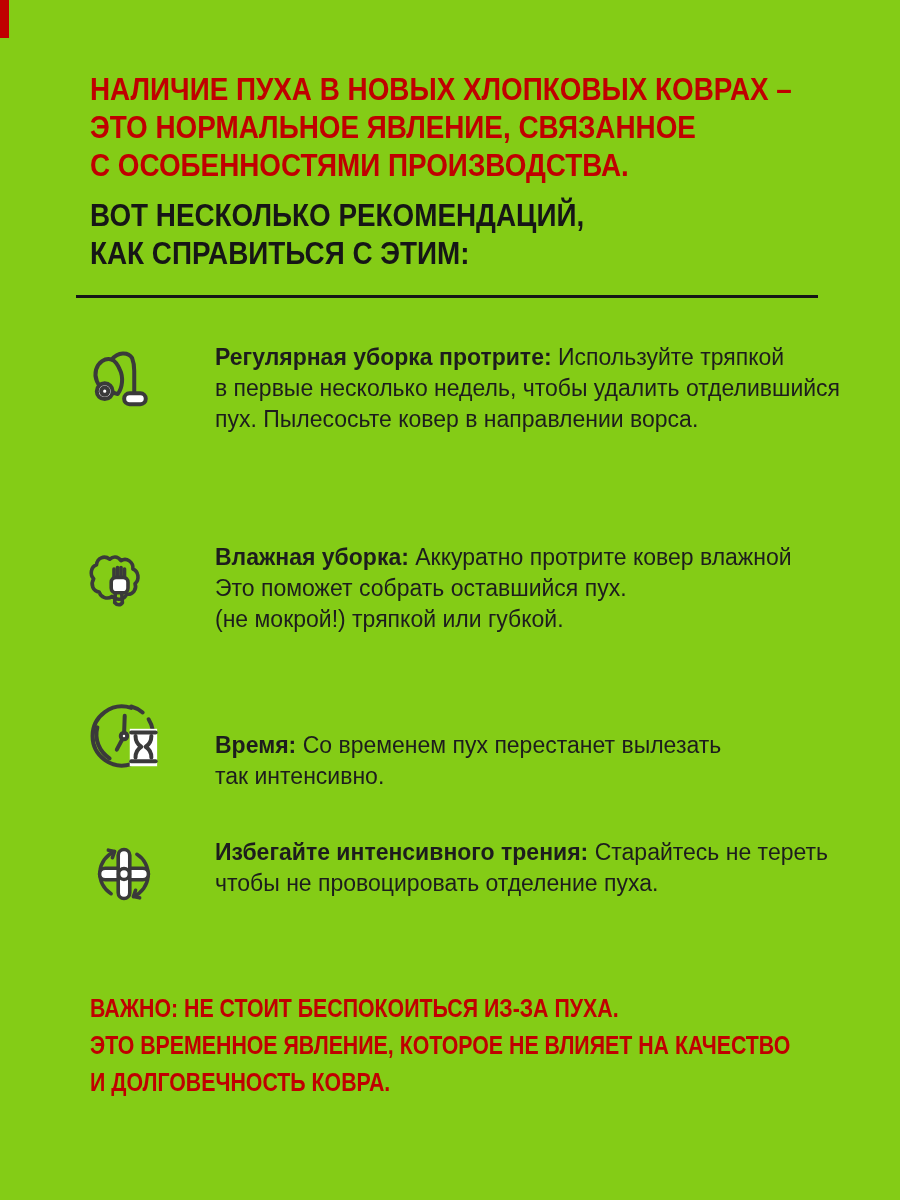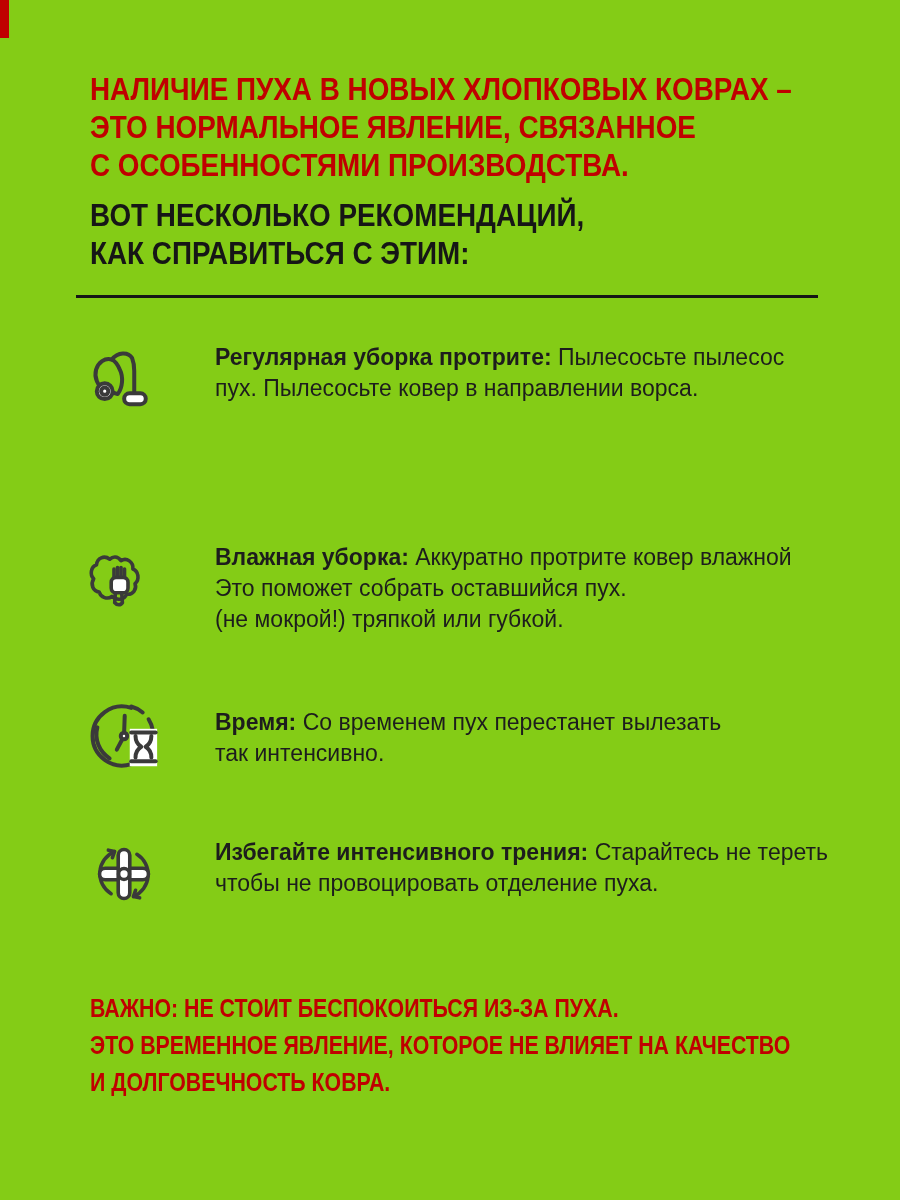--- a/index.html
+++ b/index.html
@@ -56,21 +56,22 @@
   <div class="tip-icon" style="top:344px">
     <svg width="72" height="80" viewBox="0 0 100 100" fill="none" stroke="#3a3a3a" stroke-width="4" stroke-linecap="round" stroke-linejoin="round">
       <path d="M36,16 C26,13 17,20 14,30 C11,41 16,53 26,58 L44,64 C51,55 52,40 47,30 C44,23 40,18 36,16 Z"></path>
       <path d="M36,16 C44,5 59,5 64,14 C66,19 67,24 67,32 L67,63"></path>
       <circle cx="26" cy="60" r="11" fill="#fff"></circle>
       <circle cx="26" cy="60" r="5" fill="#fff"></circle>
       <rect x="53" y="63" width="30" height="15" rx="7.5" fill="#fff"></rect>
     </svg>
   </div>
   <div class="tip-text" style="top:342px">
-    <div><b>Регулярная уборка протрите:</b><span> Пылесосьте пылесос</span></div>
+    <div><b>Регулярная уборка протрите:</b><span> Используйте тряпкой</span></div>
+    <div>в первые несколько недель, чтобы удалить отделившийся</div>
     <div>пух. Пылесосьте ковер в направлении ворса.</div>
   </div>
 
   <div class="tip-icon" style="top:540px">
     <svg width="70" height="86" viewBox="0 0 100 100" fill="none" stroke="#3a3a3a" stroke-width="3.6" stroke-linecap="round" stroke-linejoin="round">
       <path d="M34,16 C26,10 16,14 15,24 C7,27 5,38 11,44 C6,52 10,62 19,63 C21,71 31,74 37,69 C44,76 55,74 58,66 C67,67 73,59 70,51 C77,45 75,33 67,30 C68,20 58,13 50,18 C45,11 38,12 34,16 Z"></path>
       <rect x="36" y="42" width="24" height="22" rx="7" fill="#fff"></rect>
       <path d="M40,42 V30"></path>
       <path d="M45,40 V28"></path>
       <path d="M50,40 V28"></path>
@@ -92,21 +93,21 @@
       <path d="M50,50 L51,22"></path>
       <path d="M50,50 L40,69"></path>
       <circle cx="50" cy="50" r="4.5" fill="#fff"></circle>
       <rect x="58" y="40" width="38" height="52" fill="#fff" stroke="none"></rect>
       <path d="M60,45 H94"></path>
       <path d="M66,50 C66,58 69,62 74,65 C69,68 66,72 66,80"></path>
       <path d="M88,50 C88,58 85,62 80,65 C85,68 88,72 88,80"></path>
       <path d="M60,85 H94"></path>
     </svg>
   </div>
-  <div class="tip-text" style="top:707px">
+  <div class="tip-text" style="top:730px">
     <div><b>Время:</b><span> Со временем пух перестанет вылезать</span></div>
     <div>так интенсивно.</div>
   </div>
 
   <div class="tip-icon" style="top:838px;left:90px">
     <svg width="68" height="72" viewBox="0 0 100 100" fill="none" stroke="#3a3a3a" stroke-width="3.6" stroke-linecap="round" stroke-linejoin="round">
       <path d="M31,79 A35,35 0 0,1 36,17"></path>
       <path d="M36,17 L27,15 M36,17 L33,26"></path>
       <path d="M69,21 A35,35 0 0,1 64,83"></path>
       <path d="M64,83 L73,85 M64,83 L67,74"></path>

